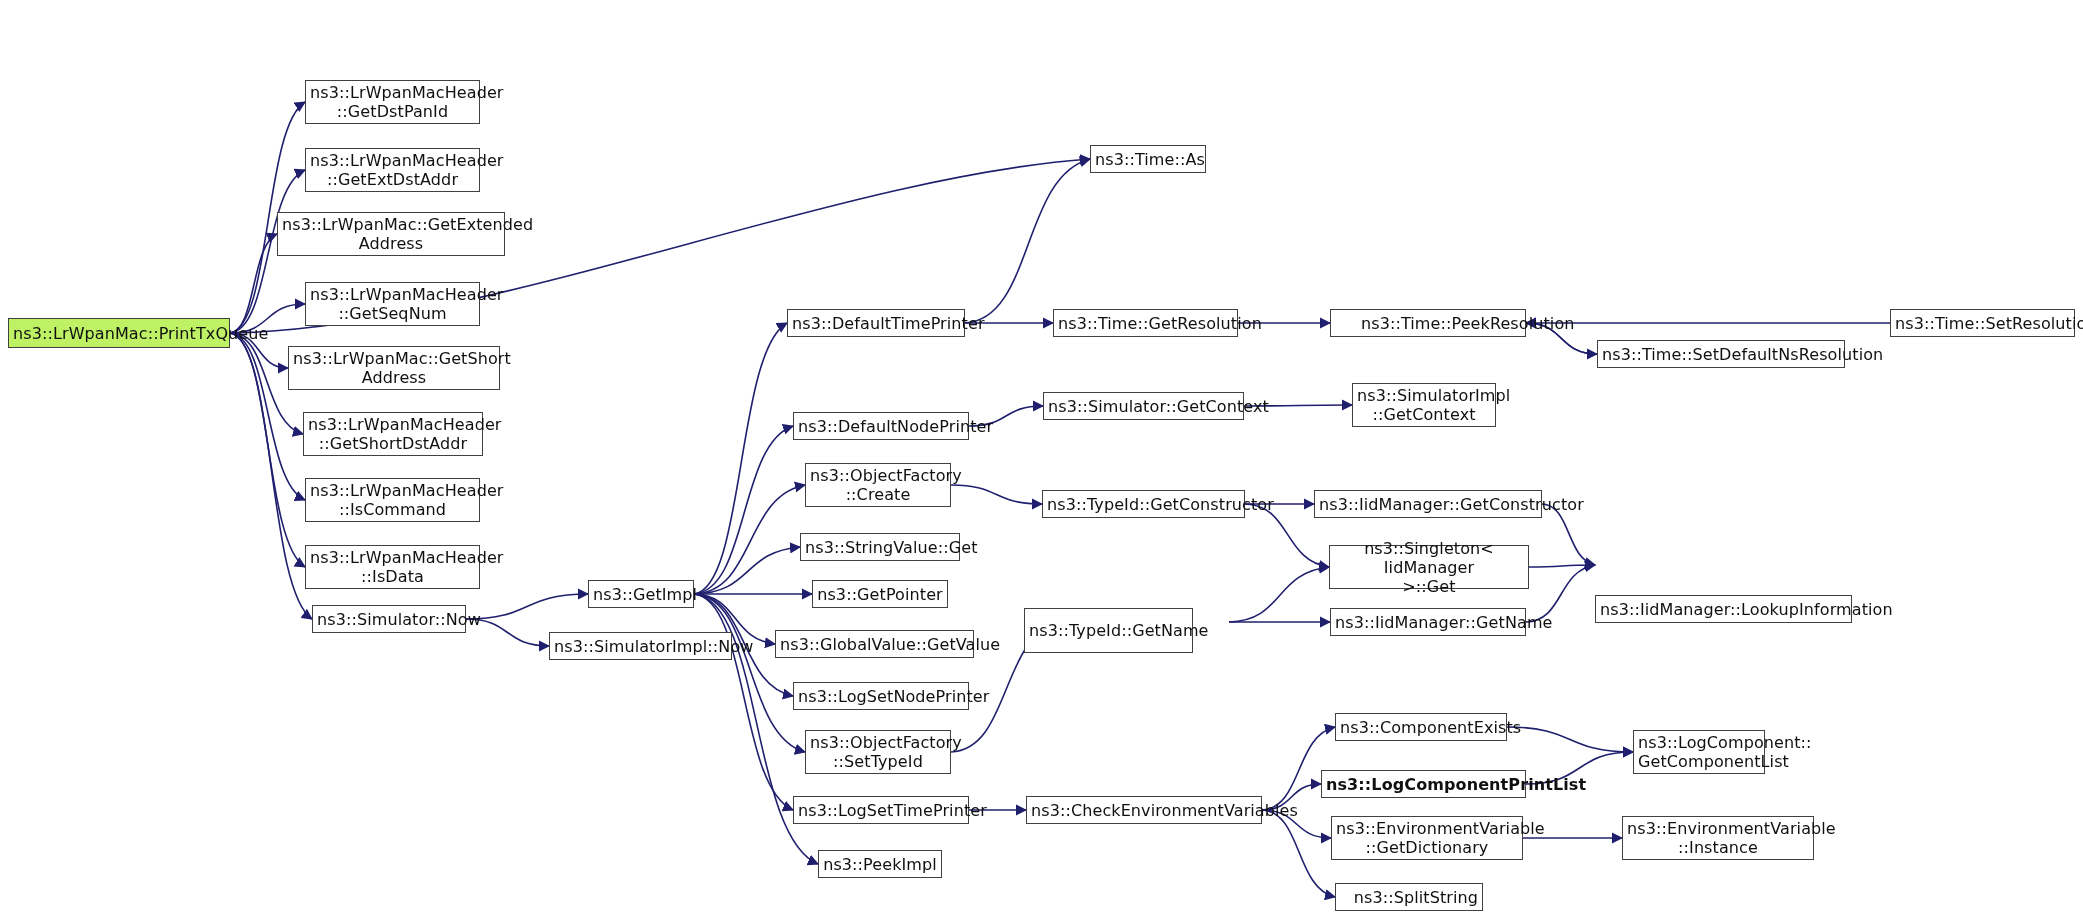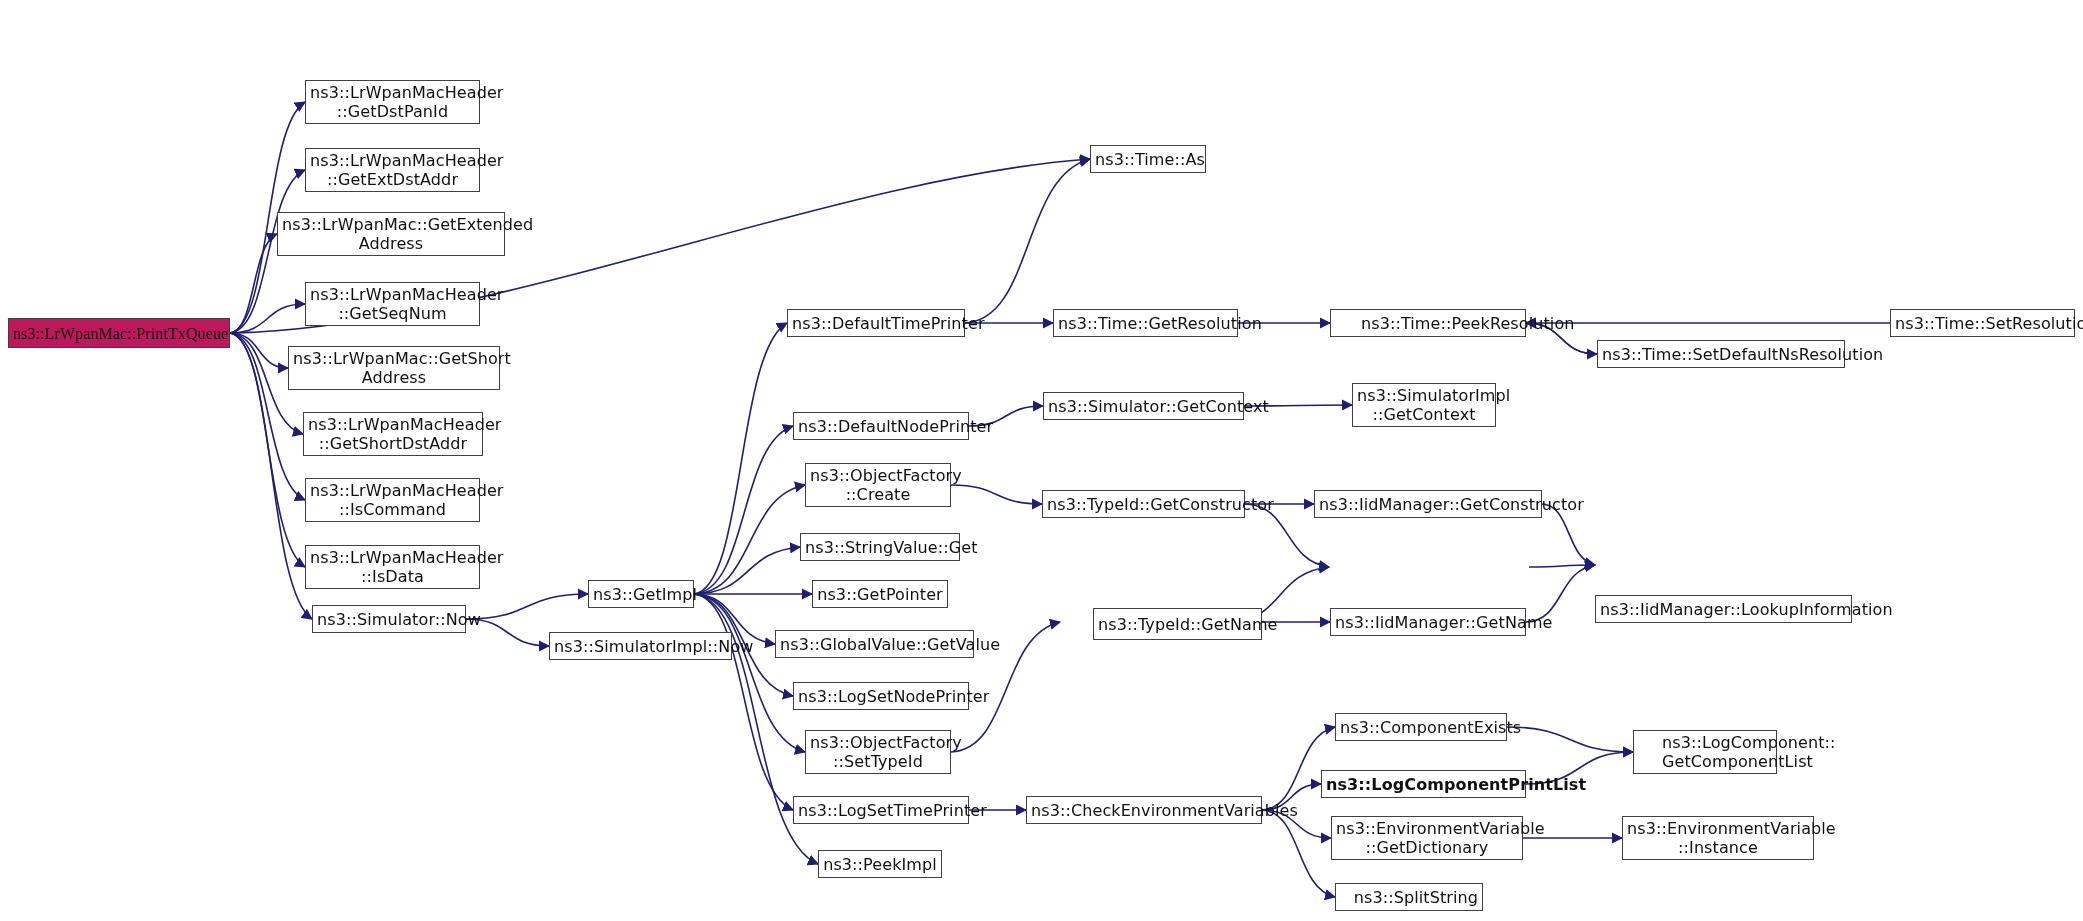--- a/index.html
+++ b/index.html
@@ -35,23 +35,22 @@
     line-height: 19px;
     text-align: center;
     display: flex;
     align-items: center;
     justify-content: center;
     white-space: pre-line;
     letter-spacing: 0.1px;
     z-index: 5;
   }
   .node.root {
-    background: #be185d;
+    background: #bef264;
     border-color: #404040;
-    font-family: Liberation Serif, serif;
   }
   .node-label {
     display: block;
     width: 100%;
     padding: 0 4px;
     box-sizing: border-box;
   }
 </style>
 </head>
 <body>
@@ -138,33 +137,35 @@
     <div class="node" style="left: 1890px; top: 309px; width: 185px; height: 28px;"><span class="node-label">ns3::Time::SetResolution</span></div>
     <div class="node" style="left: 1597px; top: 340px; width: 248px; height: 28px; align-items: center;"><span class="node-label">ns3::Time::SetDefaultNsResolution</span></div>
     <div class="node" style="left: 793px; top: 412px; width: 176px; height: 28px;"><span class="node-label">ns3::DefaultNodePrinter</span></div>
     <div class="node" style="left: 1043px; top: 392px; width: 201px; height: 28px;"><span class="node-label">ns3::Simulator::GetContext</span></div>
     <div class="node" style="left: 1352px; top: 383px; width: 144px; height: 44px;"><span class="node-label">ns3::SimulatorImpl
 ::GetContext</span></div>
     <div class="node" style="left: 805px; top: 463px; width: 146px; height: 44px;"><span class="node-label">ns3::ObjectFactory
 ::Create</span></div>
     <div class="node" style="left: 1042px; top: 490px; width: 203px; height: 28px;"><span class="node-label">ns3::TypeId::GetConstructor</span></div>
     <div class="node" style="left: 1314px; top: 490px; width: 228px; height: 28px;"><span class="node-label">ns3::IidManager::GetConstructor</span></div>
+    <div class="node" style="left: 1329px; top: 545px; width: 200px; height: 44px;"><span class="node-label">ns3::Singleton&lt; IidManager
+&gt;::Get</span></div>
     <div class="node" style="left: 1595px; top: 551px; width: 257px; height: 28px; margin-top: 44px;"><span class="node-label">ns3::IidManager::LookupInformation</span></div>
     <div class="node" style="left: 800px; top: 533px; width: 160px; height: 28px;"><span class="node-label">ns3::StringValue::Get</span></div>
     <div class="node" style="left: 588px; top: 580px; width: 106px; height: 28px;"><span class="node-label">ns3::GetImpl</span></div>
     <div class="node" style="left: 812px; top: 580px; width: 136px; height: 28px;"><span class="node-label">ns3::GetPointer</span></div>
     <div class="node" style="left: 549px; top: 632px; width: 183px; height: 28px;"><span class="node-label">ns3::SimulatorImpl::Now</span></div>
     <div class="node" style="left: 775px; top: 630px; width: 199px; height: 28px;"><span class="node-label">ns3::GlobalValue::GetValue</span></div>
-    <div class="node" style="left: 1093px; top: 608px; width: 169px; height: 32px;"><span class="node-label">ns3::TypeId::GetName</span></div>
+    <div class="node" style="left: 1024px; top: 608px; width: 169px; height: 45px;"><span class="node-label">ns3::TypeId::GetName</span></div>
     <div class="node" style="left: 1330px; top: 608px; width: 196px; height: 28px;"><span class="node-label">ns3::IidManager::GetName</span></div>
     <div class="node" style="left: 793px; top: 682px; width: 176px; height: 28px;"><span class="node-label">ns3::LogSetNodePrinter</span></div>
     <div class="node" style="left: 805px; top: 730px; width: 146px; height: 44px;"><span class="node-label">ns3::ObjectFactory
 ::SetTypeId</span></div>
     <div class="node" style="left: 1335px; top: 713px; width: 172px; height: 28px;"><span class="node-label">ns3::ComponentExists</span></div>
-    <div class="node" style="left: 1633px; top: 730px; width: 144px; height: 44px; padding-left: 24px;"><span class="node-label">ns3::LogComponent::
+    <div class="node" style="left: 1633px; top: 730px; width: 132px; height: 44px;"><span class="node-label">ns3::LogComponent::
 GetComponentList</span></div>
     <div class="node" style="left: 1321px; top: 770px; width: 205px; height: 28px; font-weight: bold;"><span class="node-label">ns3::LogComponentPrintList</span></div>
     <div class="node" style="left: 793px; top: 796px; width: 176px; height: 28px;"><span class="node-label">ns3::LogSetTimePrinter</span></div>
     <div class="node" style="left: 1026px; top: 796px; width: 236px; height: 28px;"><span class="node-label">ns3::CheckEnvironmentVariables</span></div>
     <div class="node" style="left: 1331px; top: 816px; width: 192px; height: 44px;"><span class="node-label">ns3::EnvironmentVariable
 ::GetDictionary</span></div>
     <div class="node" style="left: 1622px; top: 816px; width: 192px; height: 44px;"><span class="node-label">ns3::EnvironmentVariable
 ::Instance</span></div>
     <div class="node" style="left: 818px; top: 850px; width: 124px; height: 28px;"><span class="node-label">ns3::PeekImpl</span></div>
     <div class="node" style="left: 1335px; top: 883px; width: 148px; height: 28px; text-align: right;"><span class="node-label">ns3::SplitString</span></div>

